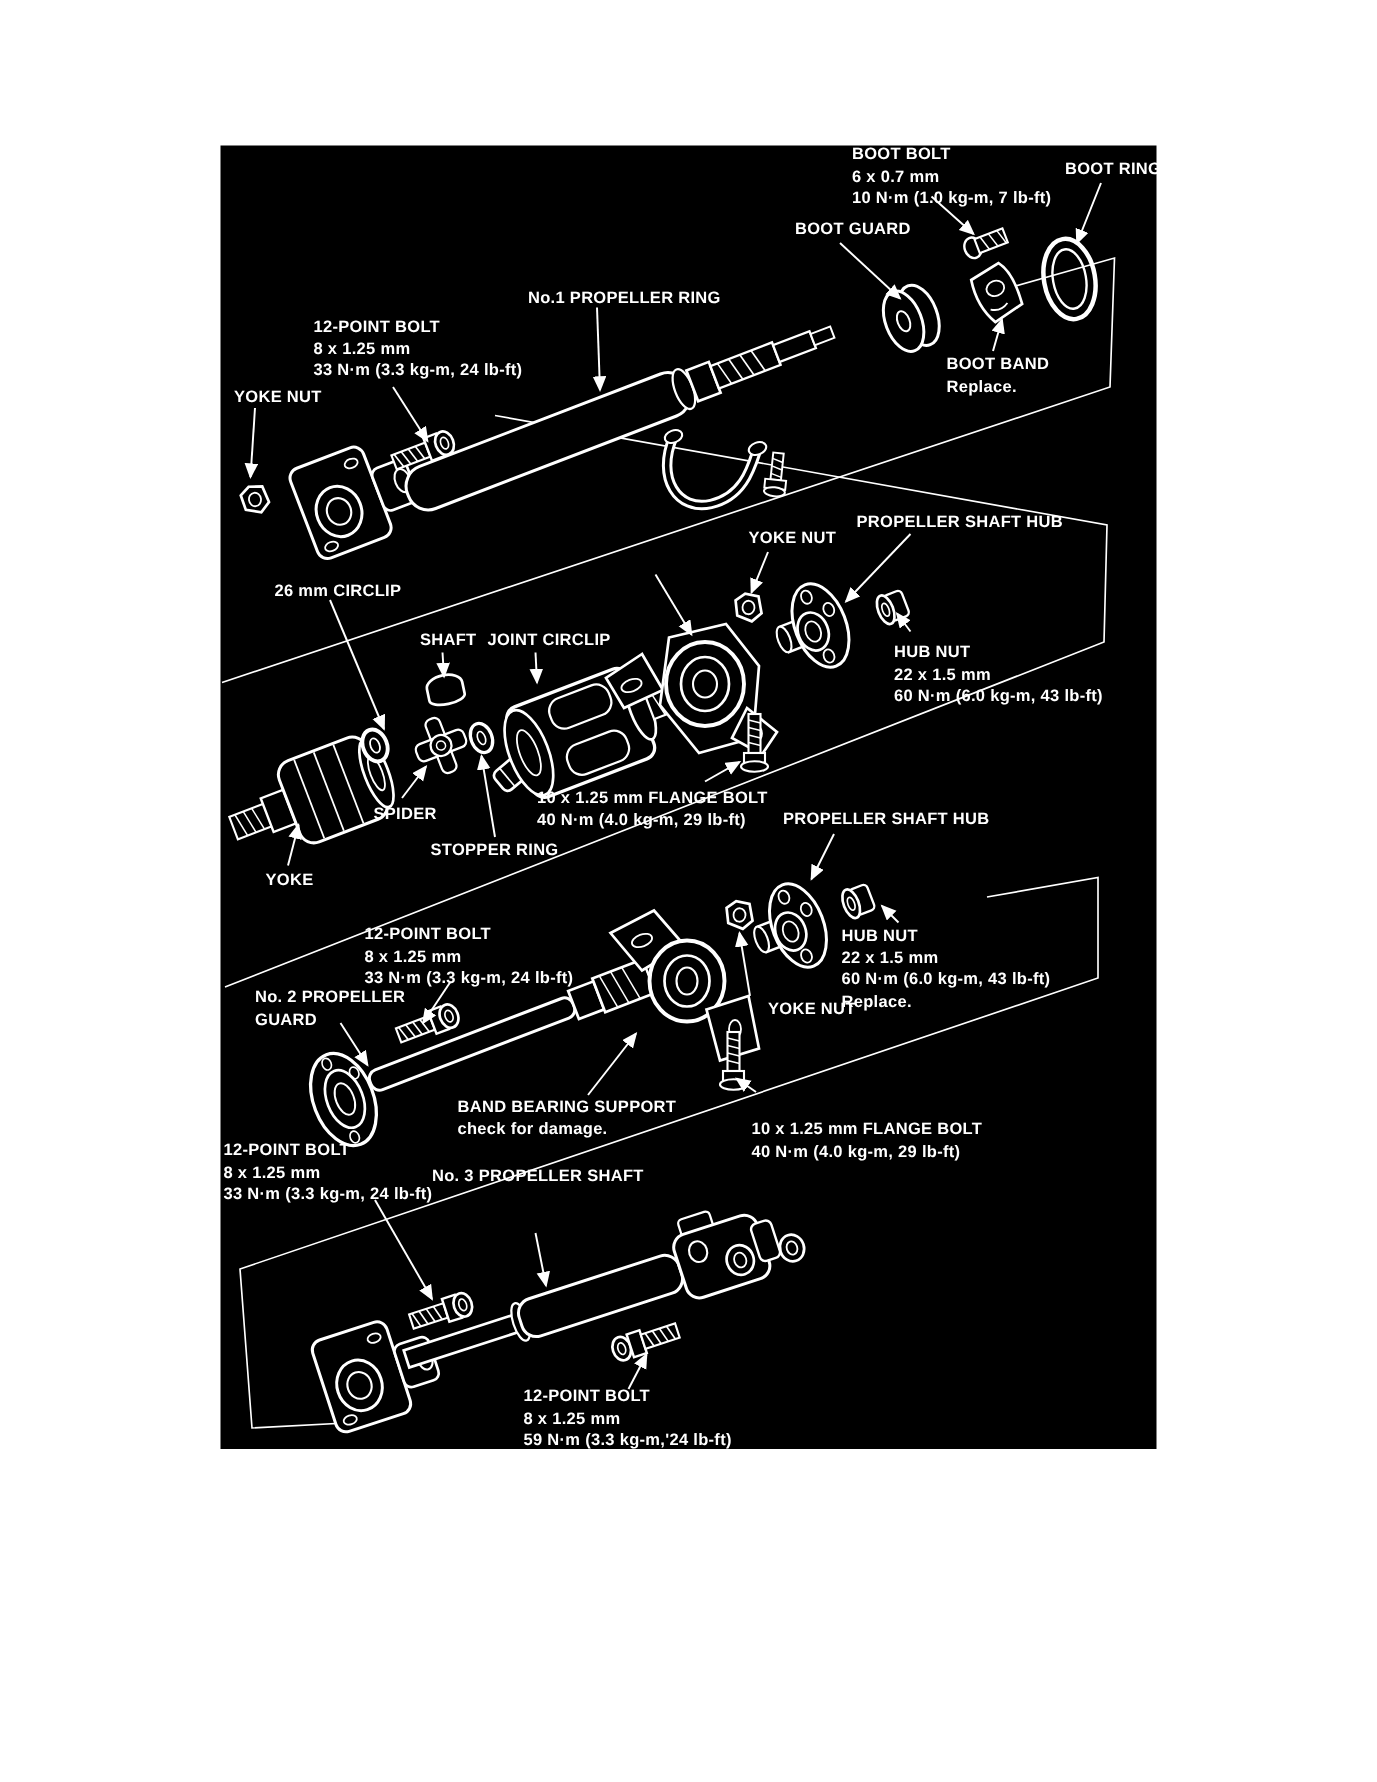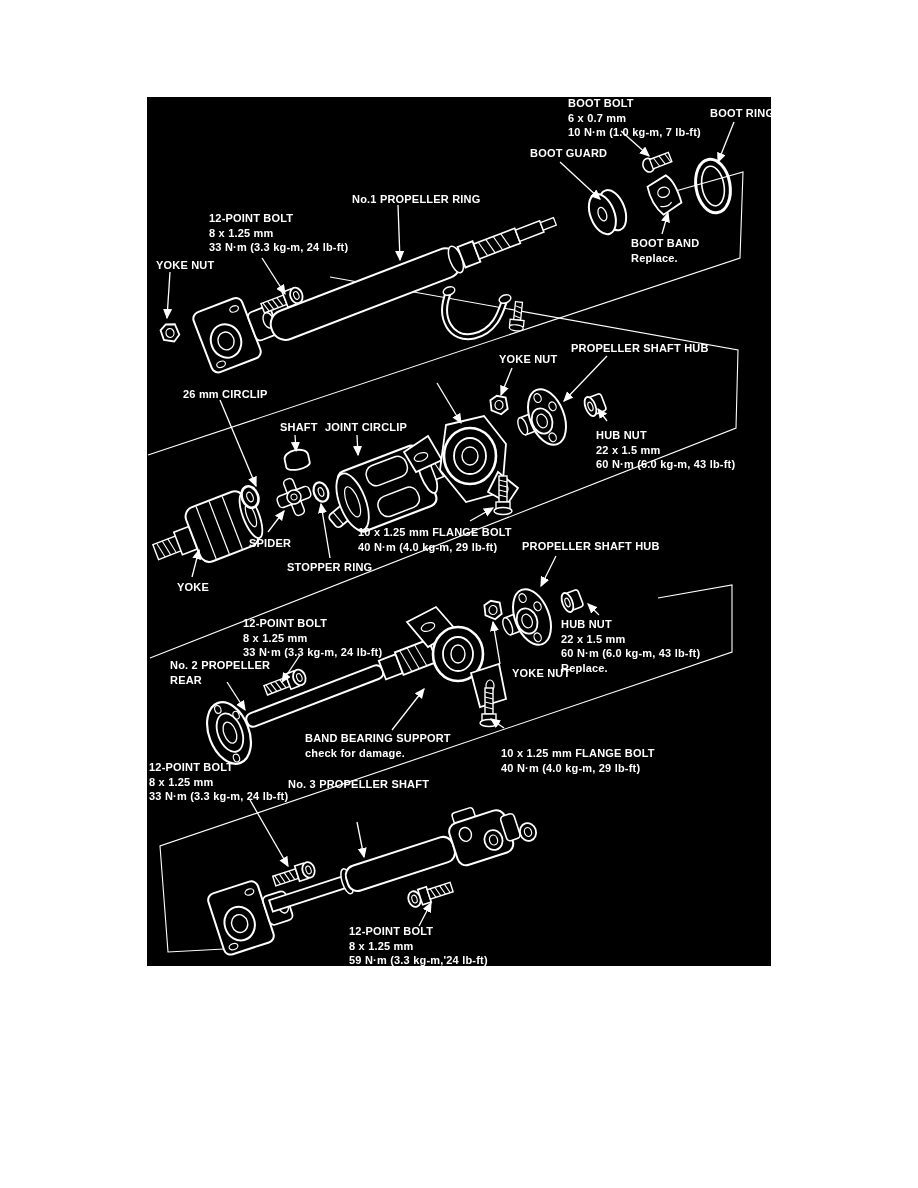--- a/index.html
+++ b/index.html
@@ -353,21 +353,21 @@
   <div class="lbl" style="left:522px;top:539px">
     <span>PROPELLER SHAFT HUB</span>
   </div>
   <div class="lbl" style="left:243px;top:616px">
     <span>12-POINT BOLT</span>
     <span>8 x 1.25 mm</span>
     <span>33 N·m (3.3 kg-m, 24 lb-ft)</span>
   </div>
   <div class="lbl" style="left:170px;top:658px">
     <span>No. 2 PROPELLER</span>
-    <span>REAR</span>
+    <span>GUARD</span>
   </div>
   <div class="lbl" style="left:561px;top:617px">
     <span>HUB NUT</span>
     <span>22 x 1.5 mm</span>
     <span>60 N·m (6.0 kg-m, 43 lb-ft)</span>
     <span>Replace.</span>
   </div>
   <div class="lbl" style="left:512px;top:666px">
     <span>YOKE NUT</span>
   </div>

